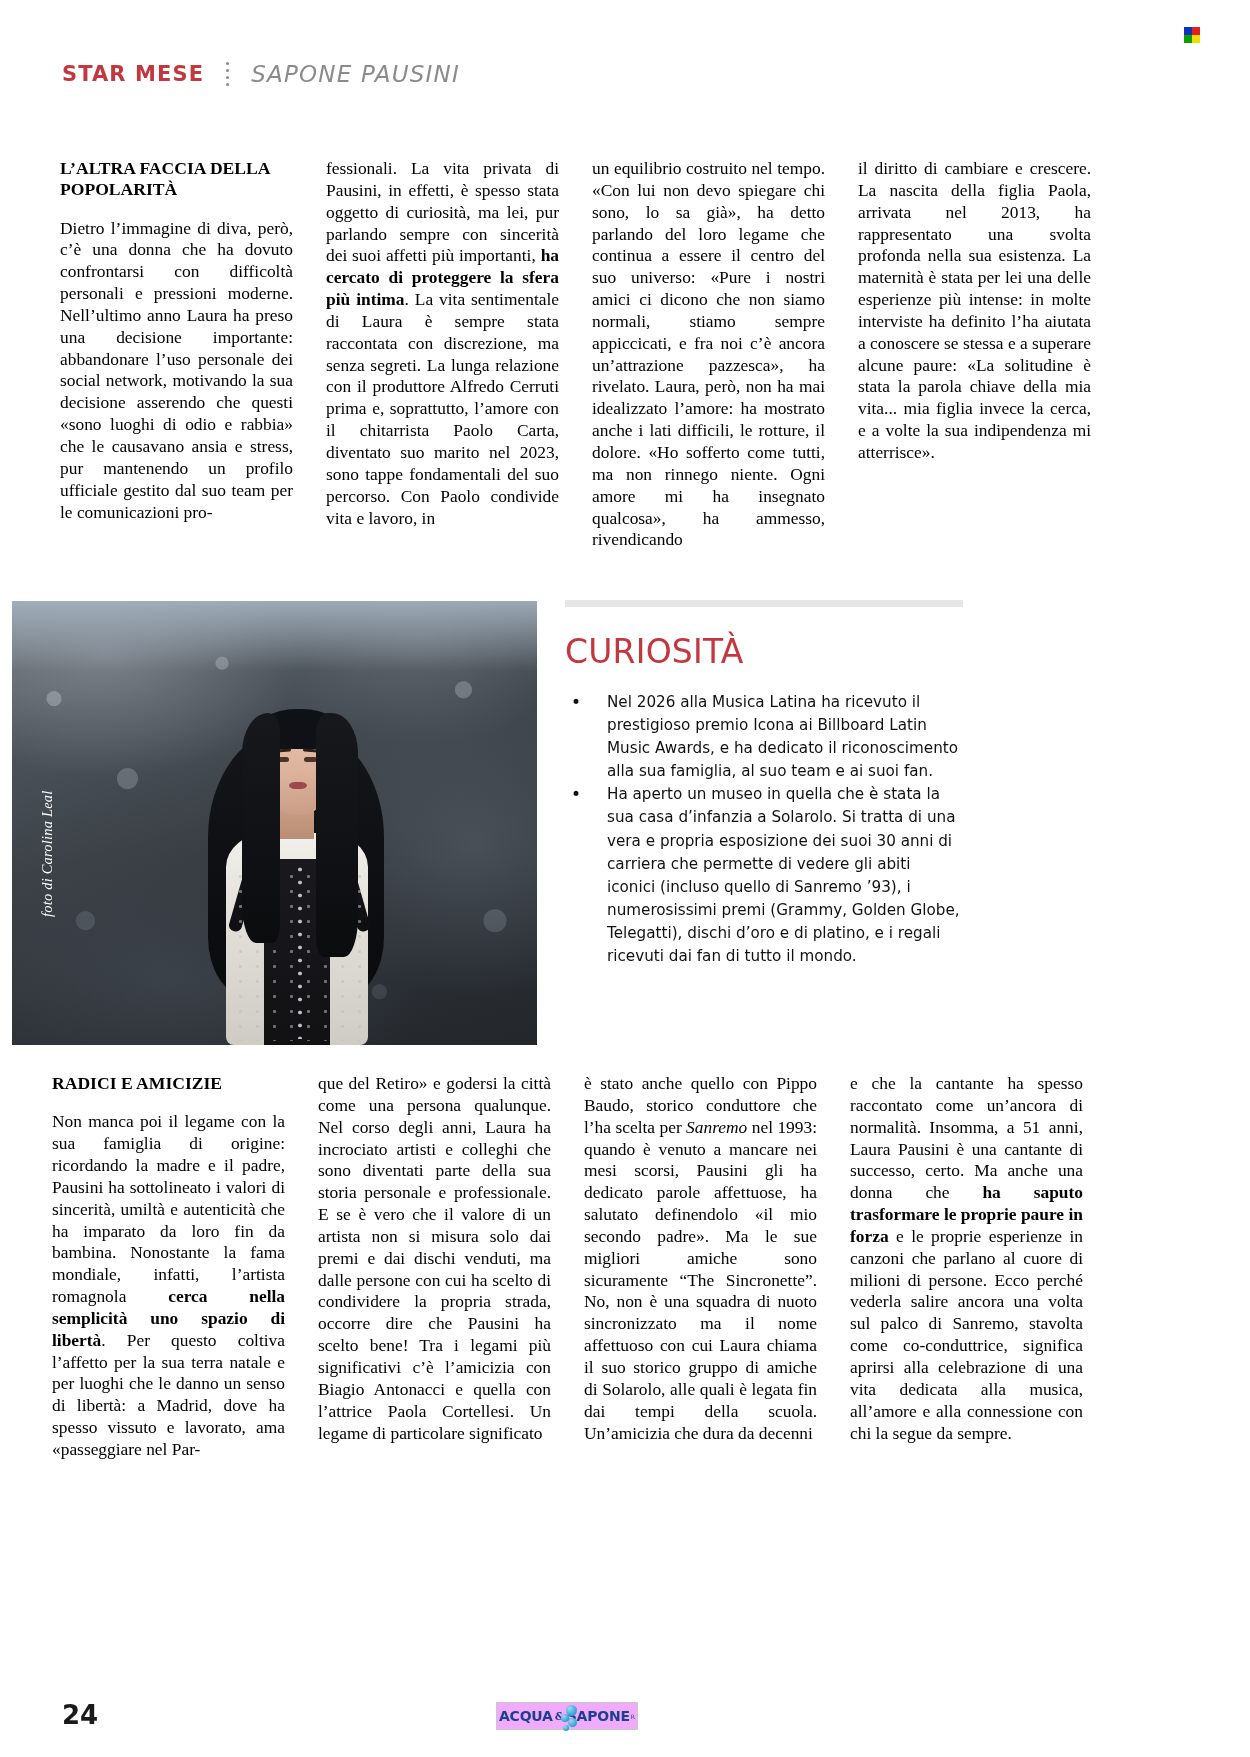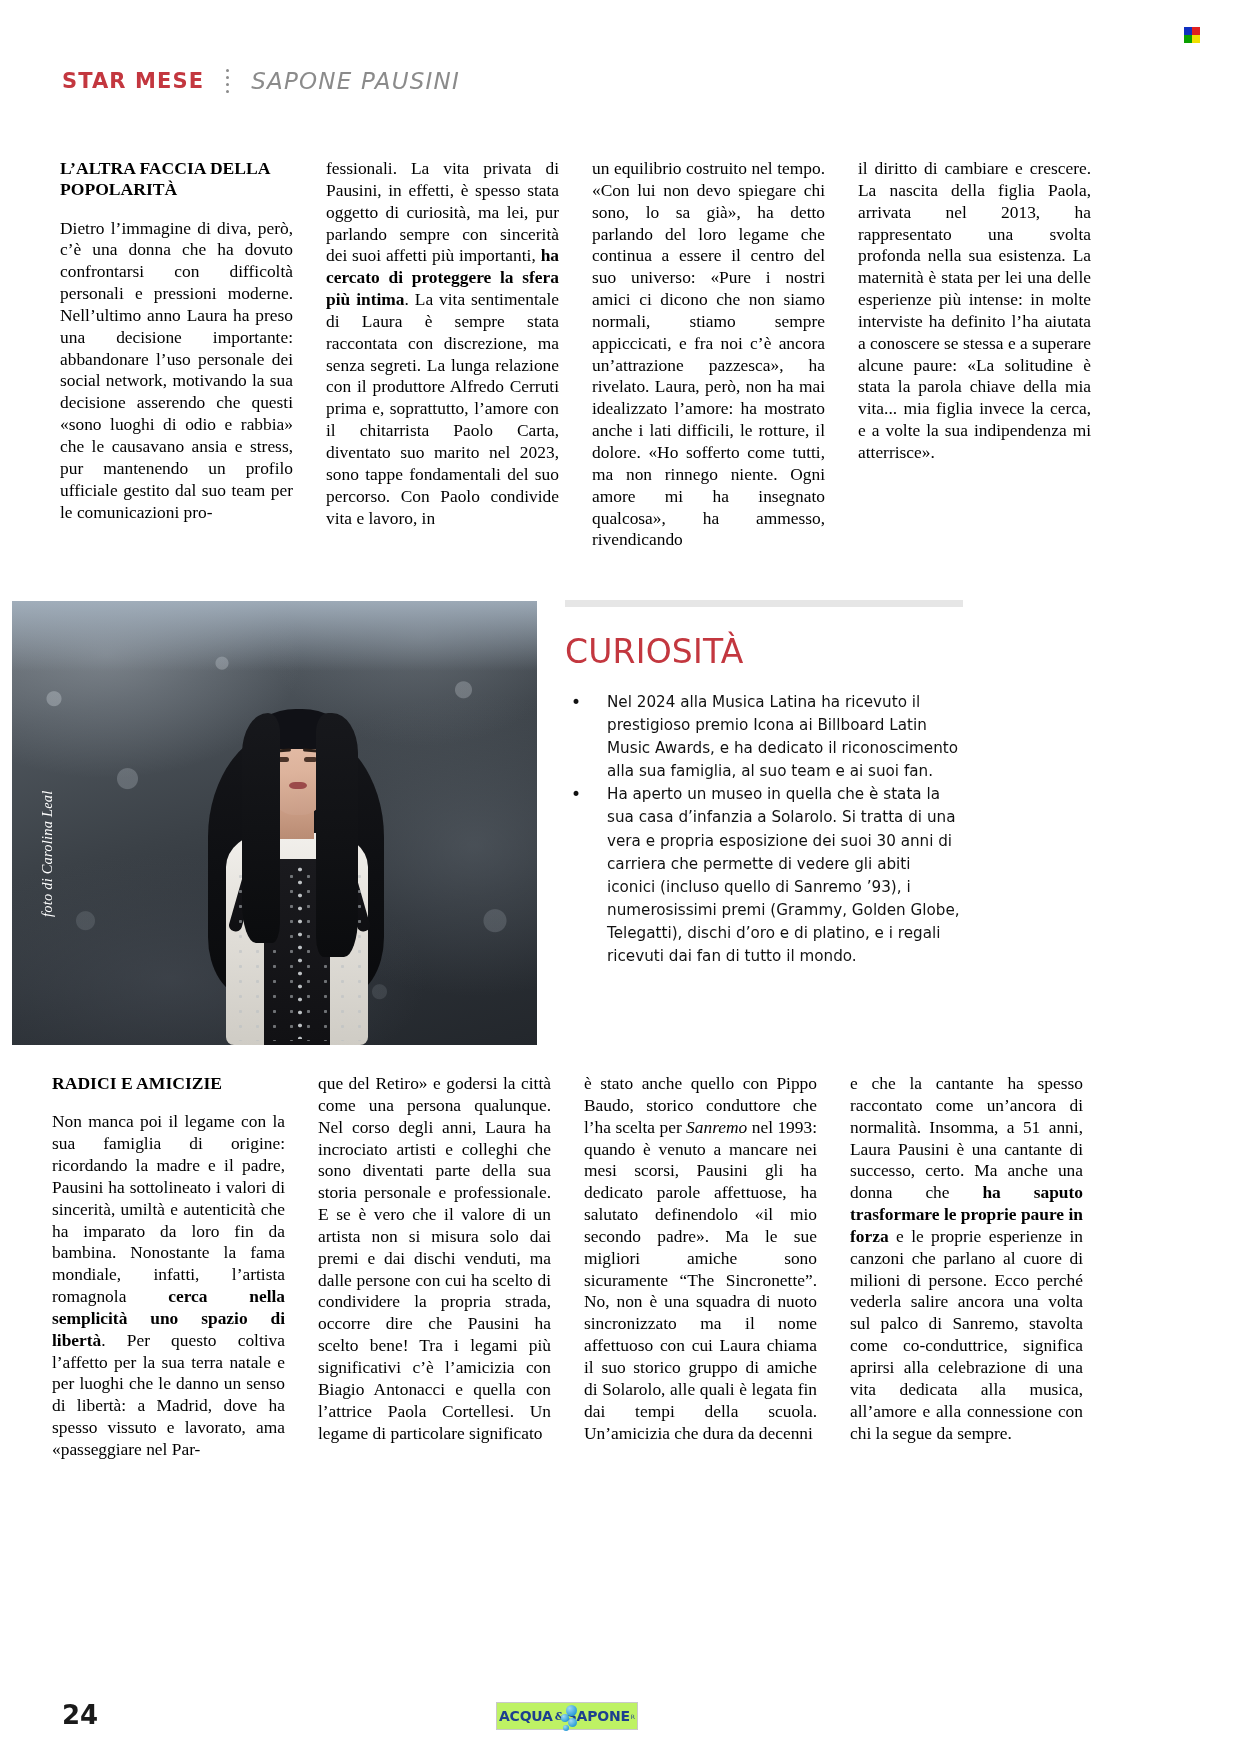--- a/index.html
+++ b/index.html
@@ -29,21 +29,21 @@
   }
   .corner-mark i { display: block; }
   .cm-r { background: #e02020; }
   .cm-g { background: #0aa000; }
   .cm-b { background: #1030c0; }
   .cm-y { background: #f0e000; }
 
   
   .runhead {
     position: absolute;
-    top: 68px;
+    top: 61px;
     left: 62px;
     display: flex;
     align-items: center;
     gap: 12px;
   }
   .runhead-kicker {
     font-family: "DejaVu Sans", sans-serif;
     font-weight: bold;
     font-size: 21px;
     letter-spacing: 1.1px;
@@ -312,21 +312,21 @@
     font-size: 26px;
     color: #1a1a1a;
   }
   .logo {
     position: absolute;
     left: 496px;
     top: 1702px;
     width: 140px;
     height: 26px;
     border: 1px solid #c9c9c9;
-    background: #bef264;
+    background: #f0abfc;
     display: flex;
     align-items: center;
     justify-content: center;
     gap: 1px;
   }
   .logo .lw {
     font-family: "DejaVu Sans", sans-serif;
     font-weight: bold;
     font-size: 14px;
     color: #1d3f8f;
@@ -432,21 +432,21 @@
     <div class="hair-front-r"></div>
   </div>
 
   <div class="photo-credit">foto di Carolina Leal</div>
 </div>
 
 <div class="curiosita">
   <div class="rule"></div>
   <h2>CURIOSITÀ</h2>
   <ul>
-    <li>Nel 2024 alla Musica Latina ha ricevuto il prestigioso premio Icona ai Billboard Latin Music Awards, e ha dedicato il riconoscimento alla sua famiglia, al suo team e ai suoi fan.</li>
+    <li>Nel 2026 alla Musica Latina ha ricevuto il prestigioso premio Icona ai Billboard Latin Music Awards, e ha dedicato il riconoscimento alla sua famiglia, al suo team e ai suoi fan.</li>
     <li>Ha aperto un museo in quella che è stata la sua casa d’infanzia a Solarolo. Si tratta di una vera e propria esposizione dei suoi 30 anni di carriera che permette di vedere gli abiti iconici (incluso quello di Sanremo ’93), i numerosissimi premi (Grammy, Golden Globe, Telegatti), dischi d’oro e di platino, e i regali ricevuti dai fan di tutto il mondo.</li>
   </ul>
 </div>
 
 <div class="cols-bottom">
 
   <div class="col">
     <p class="subhead">RADICI E AMICIZIE</p>
     <p>
       <span>Non manca poi il legame con la sua famiglia di origine: ricordando la madre e il padre, Pausini ha sottolineato i valori di sincerità, umiltà e autenticità che ha imparato da loro fin da bambina. Nonostante la fama mondiale, infatti, l’artista romagnola </span><b>cerca nella semplicità uno spazio di libertà</b><span>. Per questo coltiva l’affetto per la sua terra natale e per luoghi che le danno un senso di libertà: a Madrid, dove ha spesso vissuto e lavorato, ama «passeggiare nel Par-</span>

